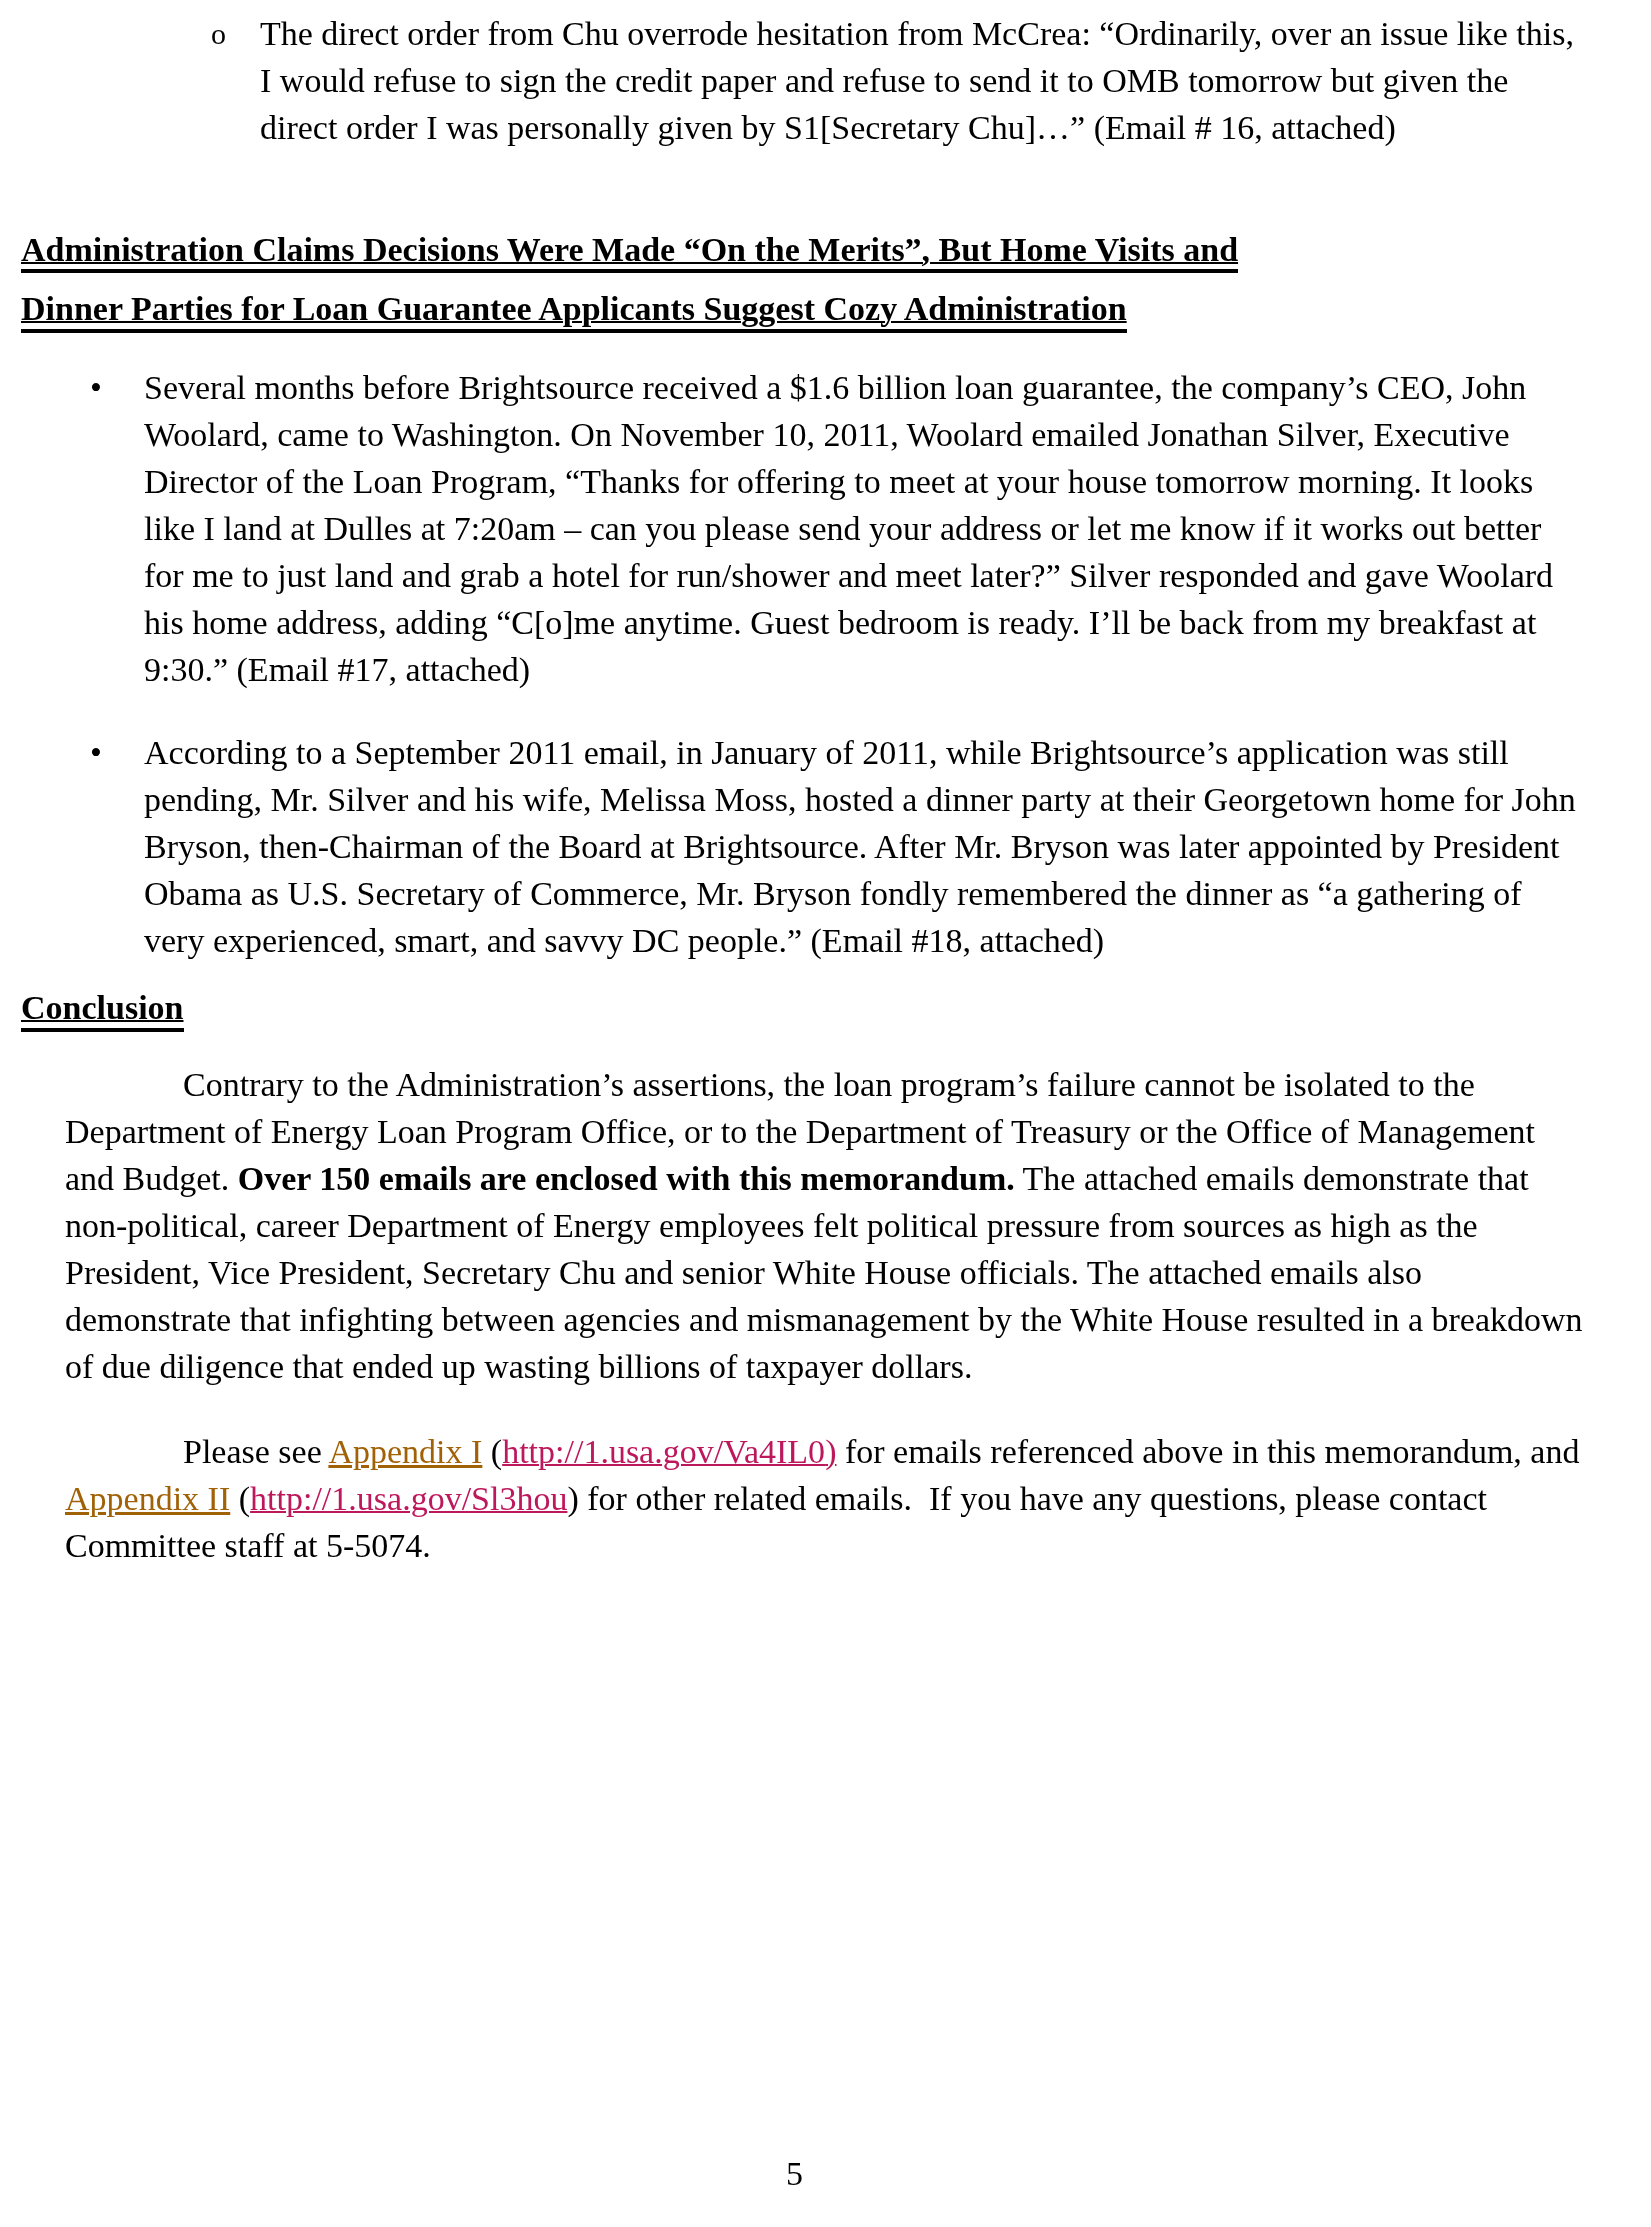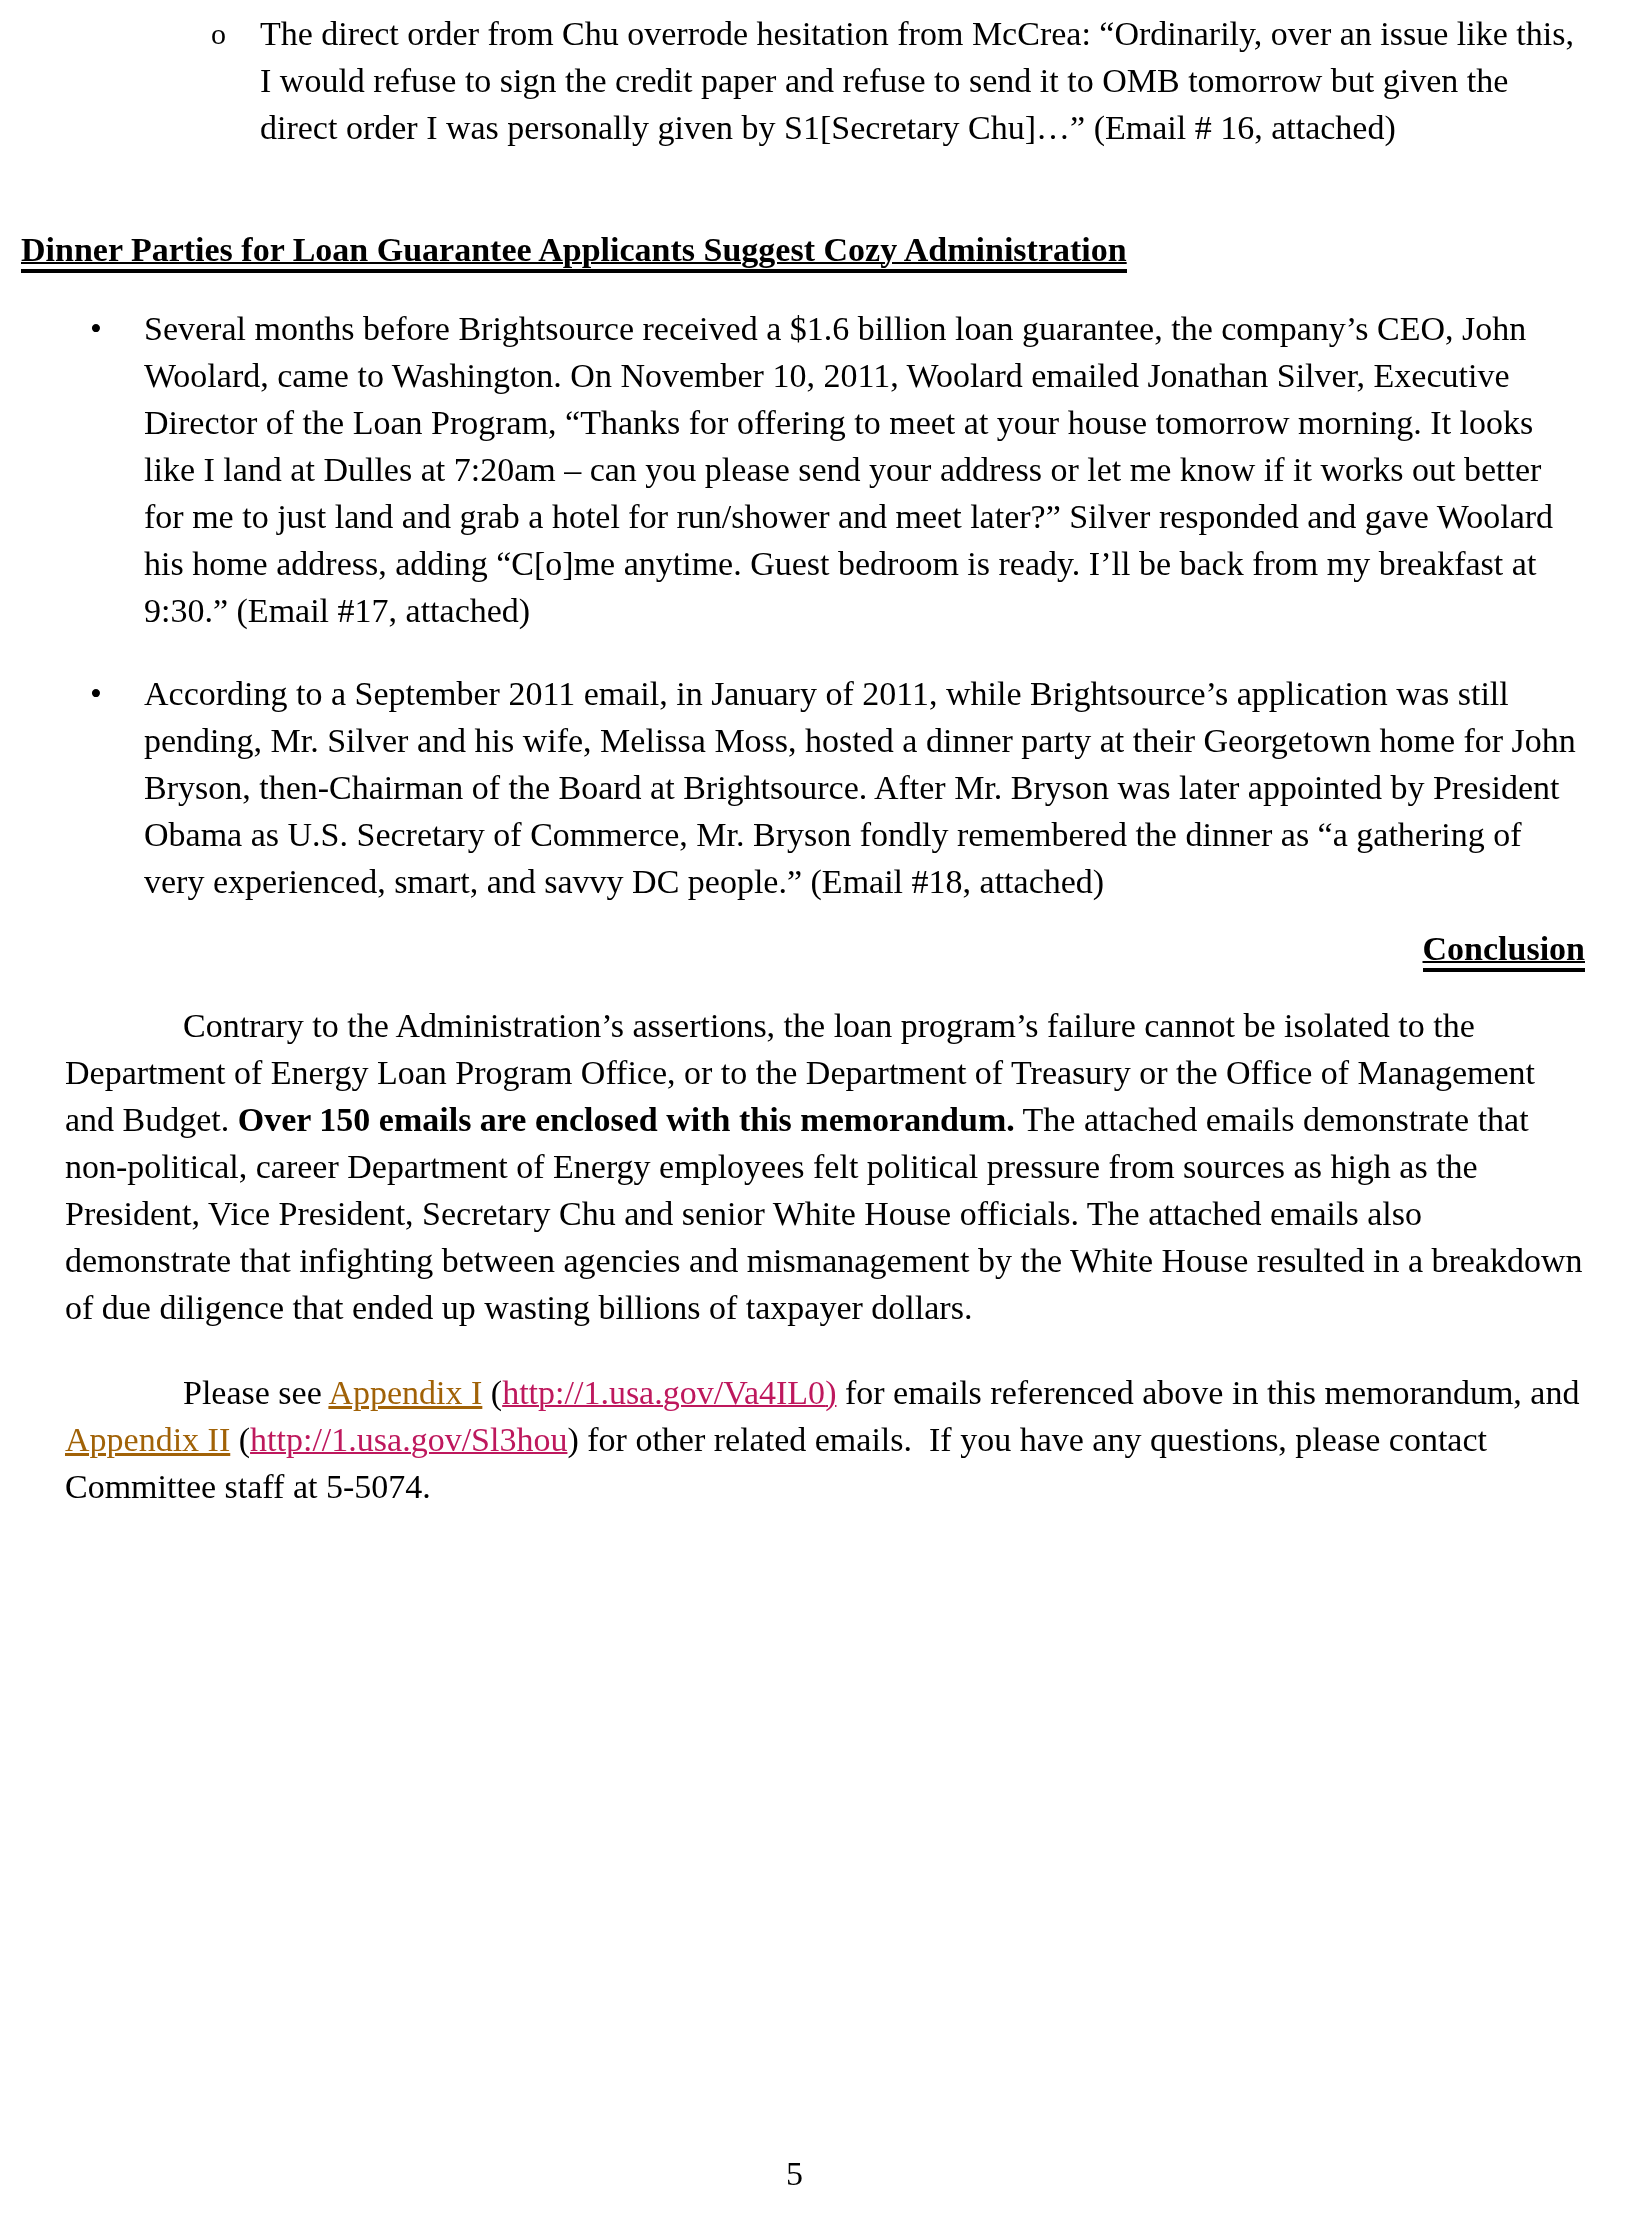--- a/index.html
+++ b/index.html
@@ -54,21 +54,20 @@
   }
   .hline {
     text-decoration: underline;
     text-decoration-thickness: 2.4px;
     border-bottom: 4.7px solid #000000;
     padding-bottom: 1.6px;
   }
   .conclusion-heading {
     font-weight: bold;
     margin-top: 20px;
-    text-align: right;
   }
   .para {
     margin-top: 30px;
     text-indent: 118px;
     white-space: pre-wrap;
     margin-left: 44px;
   }
   .para.closing {
     margin-top: 38px;
   }
@@ -101,20 +100,23 @@
 <div class="page">
   <div class="content">
 
     <div class="o-item">
       <span class="marker">o</span>
       <div class="o-text">The direct order from Chu overrode hesitation from McCrea: “Ordinarily, over an issue like this, I would refuse to sign the credit paper and refuse to send it to OMB tomorrow but given the direct order I was personally given by S1[Secretary Chu]…” (Email # 16, attached)</div>
     </div>
 
     <div class="heading">
       <div class="heading-line">
+        <span class="hline">Administration Claims Decisions Were Made “On the Merits”, But Home Visits and</span>
+      </div>
+      <div class="heading-line">
         <span class="hline">Dinner Parties for Loan Guarantee Applicants Suggest Cozy Administration</span>
       </div>
     </div>
 
     <div class="li bullet-1">
       <span class="marker">•</span>
       <div class="li-text">Several months before Brightsource received a $1.6 billion loan guarantee, the company’s CEO, John Woolard, came to Washington. On November 10, 2011, Woolard emailed Jonathan Silver, Executive Director of the Loan Program, “Thanks for offering to meet at your house tomorrow morning. It looks like I land at Dulles at 7:20am – can you please send your address or let me know if it works out better for me to just land and grab a hotel for run/shower and meet later?” Silver responded and gave Woolard his home address, adding “C[o]me anytime. Guest bedroom is ready. I’ll be back from my breakfast at 9:30.” (Email #17, attached)</div>
     </div>
 
     <div class="li bullet-2">

